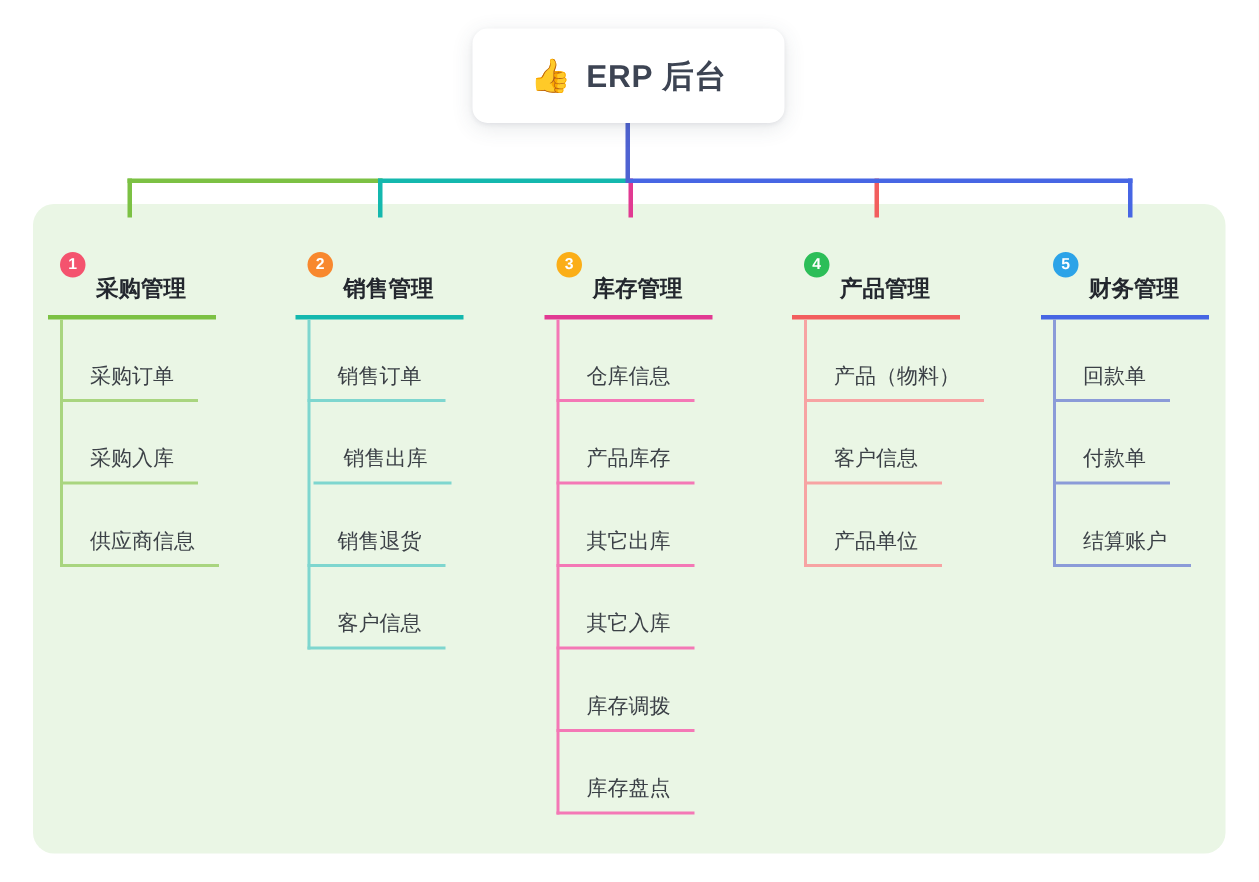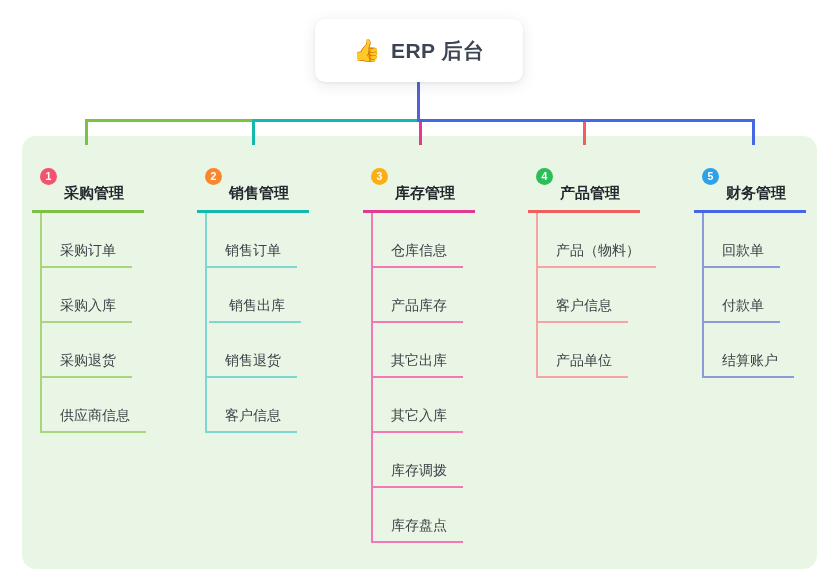--- a/index.html
+++ b/index.html
@@ -72,23 +72,20 @@
       <div class="trunk" style="background: rgb(169, 213, 127);"></div>
 
   <div class="child">
     <span class="child-label" style="border-bottom-color: rgb(169, 213, 127);">采购订单</span>
   </div>
 
   <div class="child">
     <span class="child-label" style="border-bottom-color: rgb(169, 213, 127);">采购入库</span>
   </div>
 
-  <div class="child">
-    <span class="child-label" style="border-bottom-color: rgb(169, 213, 127);">采购退货</span>
-  </div>
 
   <div class="child">
     <span class="child-label" style="border-bottom-color: rgb(169, 213, 127);">供应商信息</span>
   </div>
 </div>
   </div>
 
   <div class="branch" style="left: 197px;">
     <div class="branch-header" style="border-bottom-color: rgb(20, 184, 174);">
       <span class="badge" style="background: rgb(248, 136, 46);">2</span>

